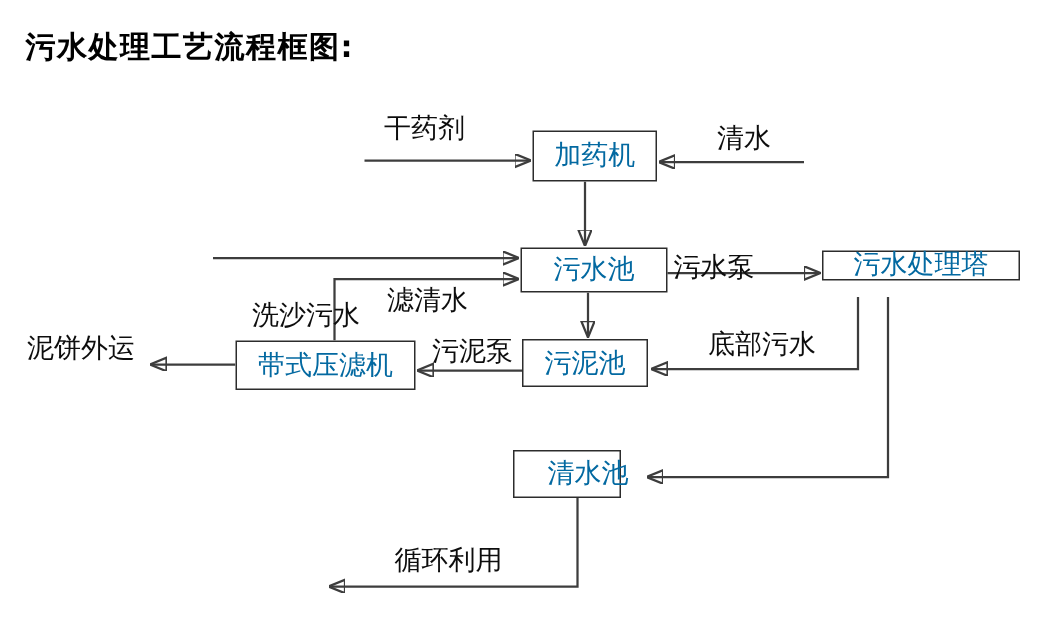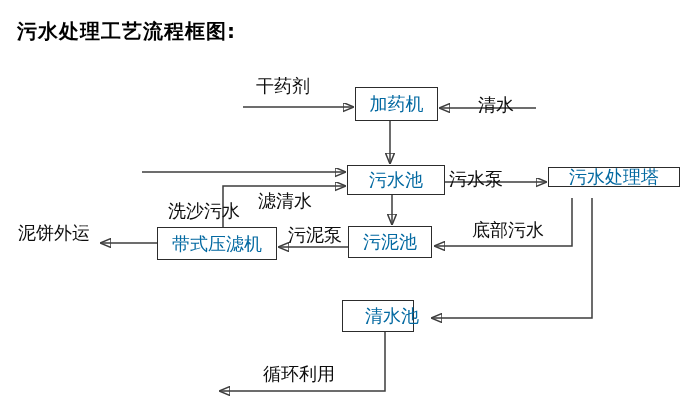--- a/index.html
+++ b/index.html
@@ -50,21 +50,21 @@
   </svg>
 
   <div class="node" style="left:355px;top:87px;width:83px;height:34px;">加药机</div>
   <div class="node" style="left:347px;top:165px;width:98px;height:30px;">污水池</div>
   <div class="node" style="left:548px;top:167px;width:132px;height:20px;">污水处理塔</div>
   <div class="node" style="left:348px;top:226px;width:84px;height:32px;font-family:Liberation Serif, serif;">污泥池</div>
   <div class="node" style="left:157px;top:227px;width:120px;height:33px;">带式压滤机</div>
   <div class="node" style="left:342px;top:300px;width:72px;height:32px;padding-left:28px;">清水池</div>
 
   <span class="edge-label" style="left:256px;top:77px;">干药剂</span>
-  <span class="edge-label" style="left:478px;top:96px;">清水</span>
+  <span class="edge-label" style="left:478px;top:84px;">清水</span>
   <span class="edge-label" style="left:168px;top:164px;margin-top:38px;">洗沙污水</span>
   <span class="edge-label" style="left:258px;top:192px;">滤清水</span>
   <span class="edge-label" style="left:449px;top:150px;margin-top:20px;">污水泵</span>
   <span class="edge-label" style="left:472px;top:221px;">底部污水</span>
   <span class="edge-label" style="left:288px;top:226px;">污泥泵</span>
   <span class="edge-label" style="left:18px;top:224px;">泥饼外运</span>
   <span class="edge-label" style="left:263px;top:365px;">循环利用</span>
 
 </div>
 

